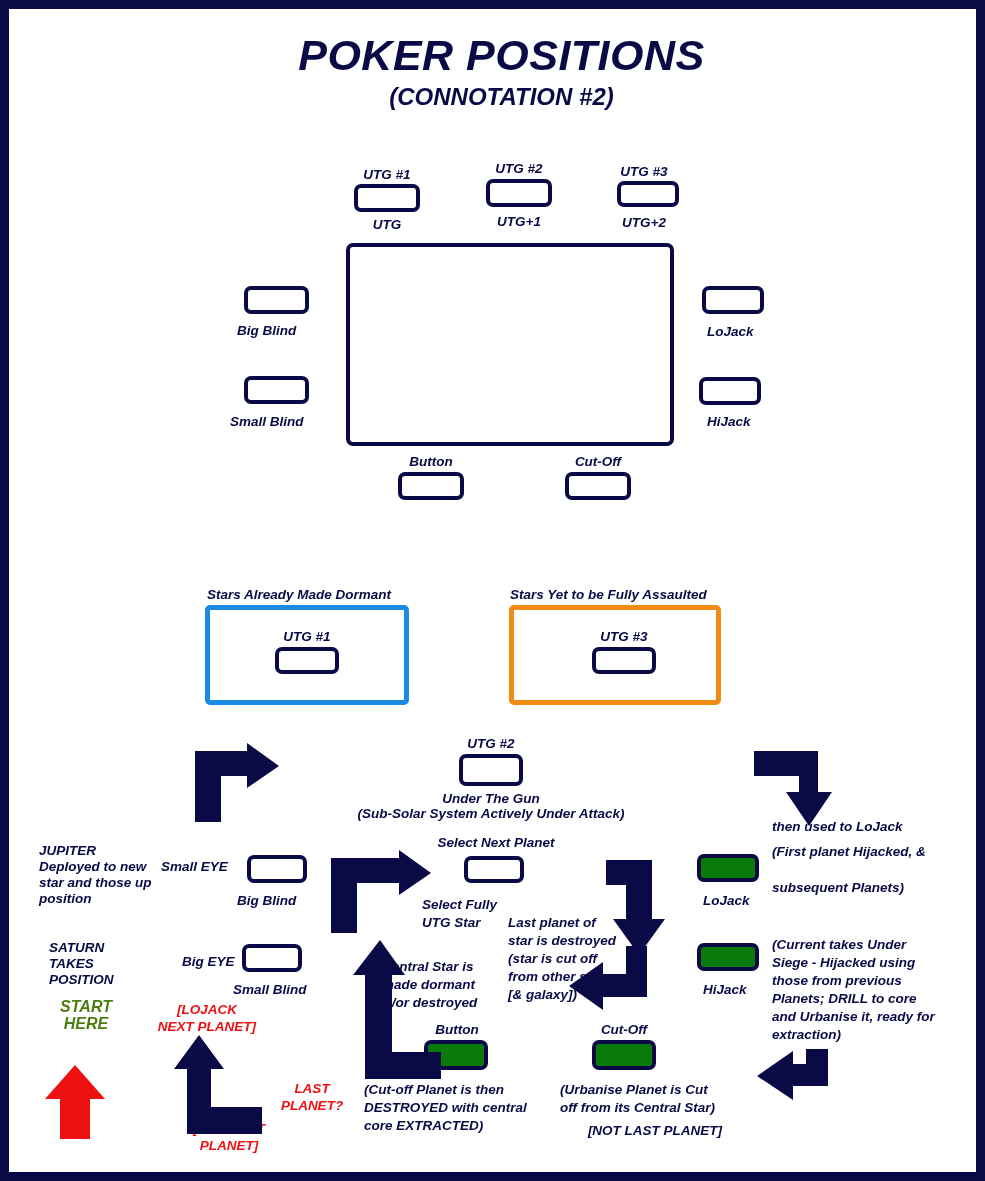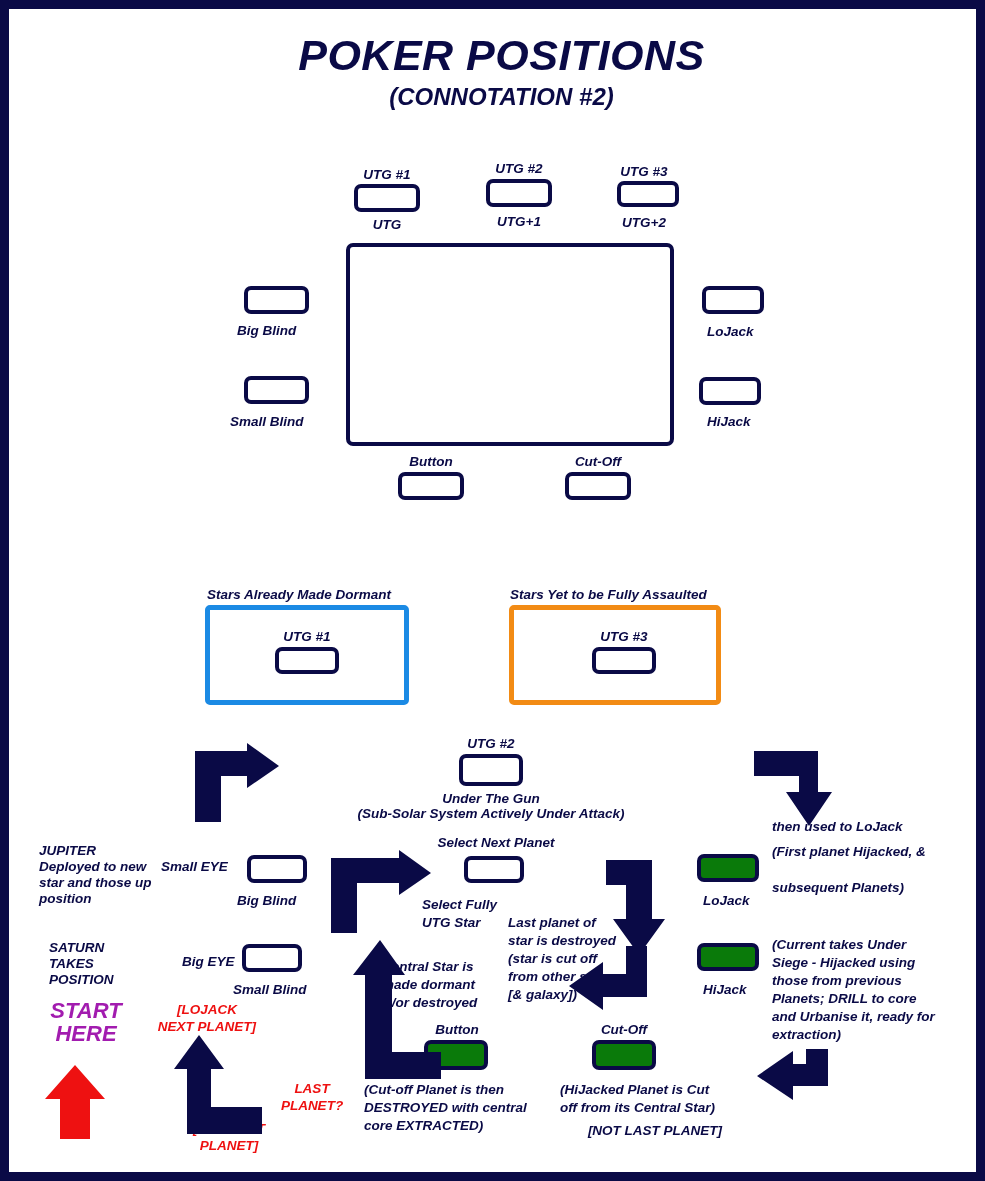--- a/index.html
+++ b/index.html
@@ -115,21 +115,21 @@
     <div class="abs lbl" style="left:40px;top:963px;">POSITION</div>
 
     <div class="abs lbl" style="left:152px;top:850px;">Small EYE</div>
     <div class="abs seat" style="left:238px;top:846px;width:60px;height:28px;"></div>
     <div class="abs lbl" style="left:228px;top:884px;">Big Blind</div>
 
     <div class="abs lbl" style="left:157px;top:945px;margin-left:16px;">Big EYE</div>
     <div class="abs seat" style="left:233px;top:935px;width:60px;height:28px;"></div>
     <div class="abs lbl" style="left:224px;top:973px;">Small Blind</div>
 
-    <div class="abs" style="left:22px;top:990px;width:110px;text-align:center;font-size:22px;font-weight:bold;font-style:italic;color:#a21caf;line-height:1.05;">
+    <div class="abs" style="left:22px;top:990px;width:110px;text-align:center;font-size:16px;font-weight:bold;font-style:italic;color:#4d7c0f;line-height:1.05;">
       <div>START</div>
       <div>HERE</div>
     </div>
 
     <div class="abs lbl red ctr" style="left:133px;top:993px;width:130px;font-style:italic;">[LOJACK</div>
     <div class="abs lbl red ctr" style="left:133px;top:1010px;width:130px;">NEXT PLANET]</div>
 
     <div class="abs lbl red ctr" style="left:155px;top:1112px;width:130px;">[NOT LAST</div>
     <div class="abs lbl red ctr" style="left:155px;top:1129px;width:130px;">PLANET]</div>
 
@@ -147,21 +147,21 @@
     <div class="abs lbl" style="left:499px;top:978px;">[&amp; galaxy])</div>
 
     <div class="abs lbl ctr" style="left:388px;top:1013px;width:120px;">Button</div>
     <div class="abs seat green" style="left:415px;top:1031px;width:64px;height:30px;"></div>
     <div class="abs lbl" style="left:355px;top:1073px;">(Cut-off Planet is then</div>
     <div class="abs lbl" style="left:355px;top:1091px;font-style:italic;">DESTROYED with central</div>
     <div class="abs lbl" style="left:355px;top:1109px;">core EXTRACTED)</div>
 
     <div class="abs lbl ctr" style="left:555px;top:1013px;width:120px;">Cut-Off</div>
     <div class="abs seat green" style="left:583px;top:1031px;width:64px;height:30px;"></div>
-    <div class="abs lbl" style="left:551px;top:1073px;">(HiJacked Planet is Cut</div>
+    <div class="abs lbl" style="left:551px;top:1073px;">(Urbanise Planet is Cut</div>
     <div class="abs lbl" style="left:551px;top:1091px;">off from its Central Star)</div>
     <div class="abs lbl ctr" style="left:551px;top:1114px;width:190px;">[NOT LAST PLANET]</div>
 
     <div class="abs seat green" style="left:688px;top:845px;width:62px;height:28px;"></div>
     <div class="abs lbl" style="left:694px;top:884px;">LoJack</div>
     <div class="abs lbl" style="left:763px;top:835px;text-align:center;">(First planet Hijacked, &amp;</div>
     <div class="abs lbl" style="left:763px;top:810px;">then used to LoJack</div>
     <div class="abs lbl" style="left:763px;top:871px;">subsequent Planets)</div>
 
     <div class="abs seat green" style="left:688px;top:934px;width:62px;height:28px;"></div>

